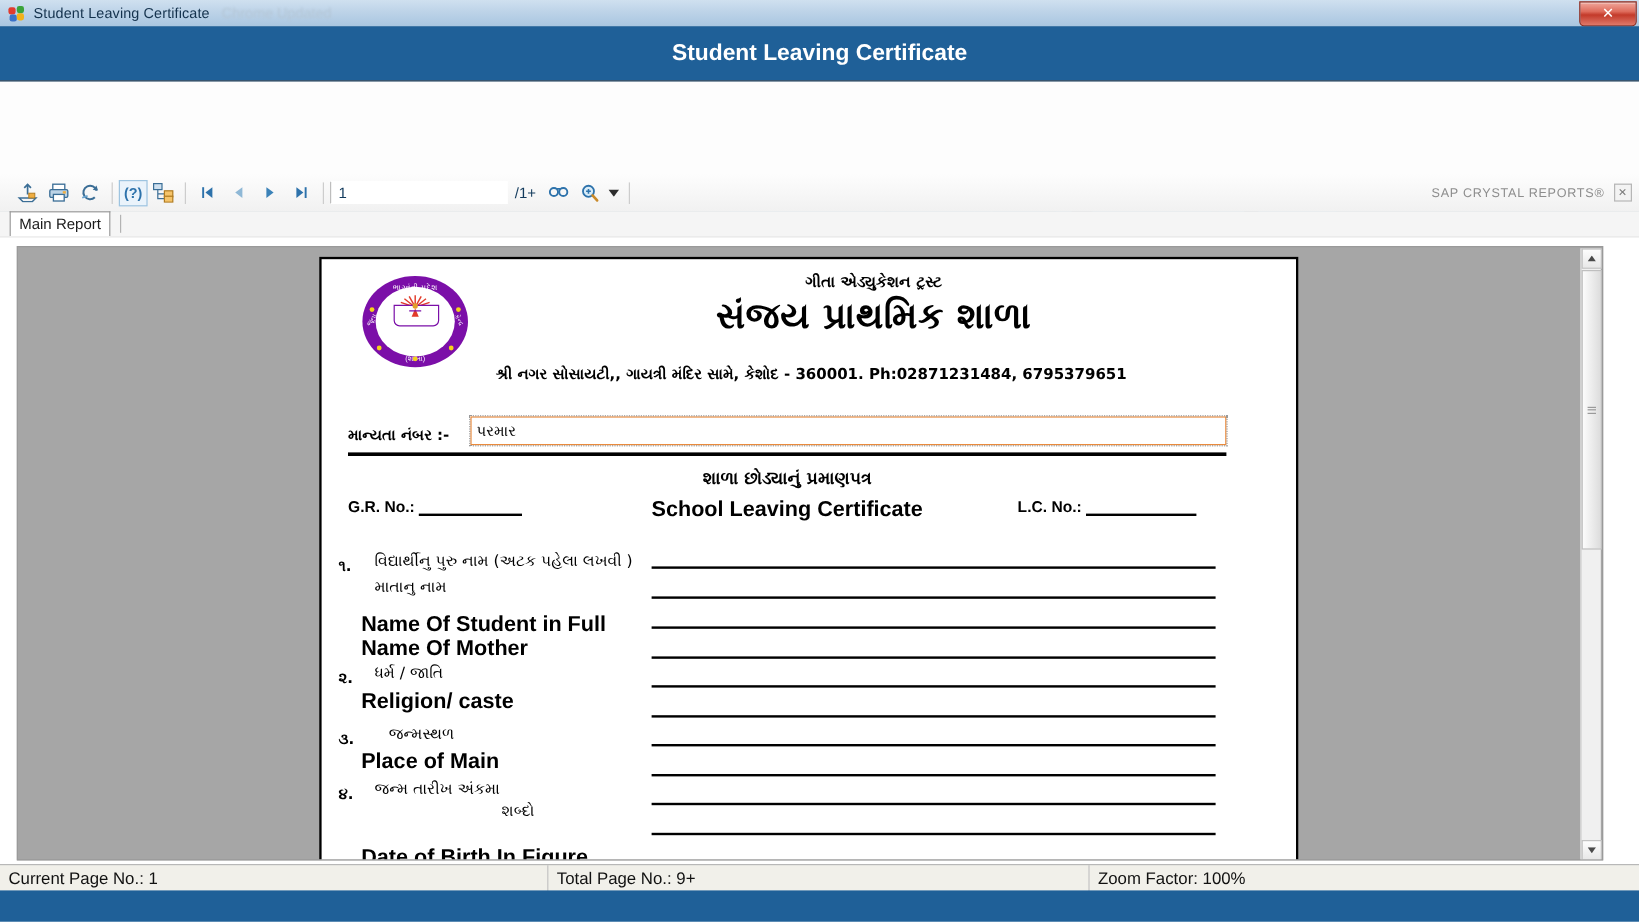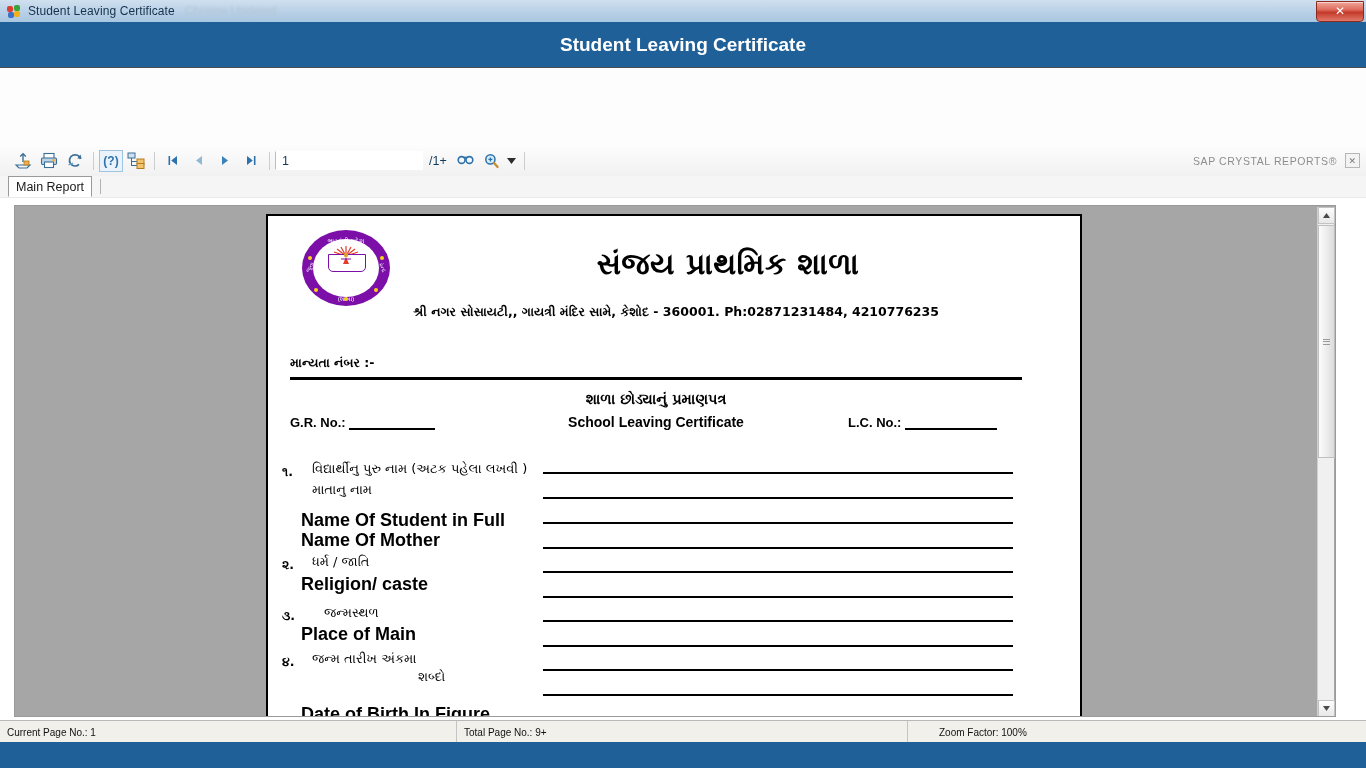--- a/index.html
+++ b/index.html
@@ -174,35 +174,35 @@
     position:absolute;left:124px;top:131px;width:630px;height:24px;
     background:#fff;border:1px solid #e98a3c;outline:1px dotted #999;outline-offset:0;
     box-sizing:border-box;font-size:12.5px;font-family:"DejaVu Sans",sans-serif;
     padding-left:4px;line-height:22px;color:#000;
   }
   .hr-thick{position:absolute;left:22px;top:161px;width:732px;height:3px;background:#000;}
 
   .slc-guj{position:absolute;left:22px;top:175px;width:732px;text-align:center;
     font-size:14.5px;font-weight:bold;font-family:"DejaVu Sans",sans-serif;}
   .slc-eng{position:absolute;left:22px;top:198px;width:732px;text-align:center;
-    font-size:14px;font-weight:bold;}
+    font-size:18px;font-weight:bold;}
   .gr{position:absolute;left:22px;top:199px;font-size:13px;font-weight:bold;}
   .lc{position:absolute;left:580px;top:199px;font-size:13px;font-weight:bold;}
   .ul{display:inline-block;border-bottom:2.5px solid #000;height:12px;vertical-align:bottom;}
 
   .num{position:absolute;font-size:12.5px;font-weight:bold;font-family:"DejaVu Sans",sans-serif;}
   .gtxt{position:absolute;font-size:13px;font-family:"DejaVu Sans",sans-serif;white-space:nowrap;padding-left:12px;}
   .etxt{position:absolute;font-size:18px;font-weight:bold;white-space:nowrap;}
   .fline{position:absolute;left:275px;width:470px;height:1.6px;background:#000;}
 
   
   .statusbar{
     position:absolute;left:0;top:720px;width:1366px;height:22px;
     background:#f1f0ea;border-top:1px solid #b8b8b8;border-bottom:1px solid #9d9d9d;
-    display:flex;align-items:center;font-size:10px;color:#111;justify-content:center;
+    display:flex;align-items:center;font-size:14px;color:#111;justify-content:center;
   }
   .sb-cell{height:22px;display:flex;align-items:center;padding-left:7px;box-sizing:border-box;}
   .sb-div{width:1px;height:22px;background:#c4c4c4;flex:none;}
   .bottombar{position:absolute;left:0;top:742px;width:1366px;height:26px;background:#1f6098;}
 </style>
 </head>
 <body>
 
 <div class="app">
 
@@ -417,24 +417,26 @@
               <path d="M6 5 L3 12 H9 Z" fill="#e23b2a"></path>
               <path d="M1 7 L11 7" stroke="#7b0fa8" stroke-width="1"></path>
             </svg>
             <span class="dot" style="left:6px;top:26px;"></span>
             <span class="dot" style="right:6px;top:26px;"></span>
             <span class="dot" style="left:12px;bottom:14px;"></span>
             <span class="dot" style="right:12px;bottom:14px;"></span>
             <span class="dot" style="left:42px;bottom:5px;"></span>
           </div>
 
+          <div class="trust">ગીતા એડ્યુકેશન ટ્રસ્ટ</div>
           <div class="school">સંજય પ્રાથમિક શાળા</div>
-          <div class="addr">શ્રી નગર સોસાયટી,, ગાયત્રી મંદિર સામે, કેશોદ - 360001. Ph:02871231484, 4210776235</div>
+          <div class="addr">શ્રી નગર સોસાયટી,, ગાયત્રી મંદિર સામે, કેશોદ - 360001. Ph:02871231484, 6795379651</div>
 
           <div class="recog-lbl">માન્યતા નંબર :-</div>
+          <div class="recog-input">પરમાર</div>
           <div class="hr-thick"></div>
 
           <div class="slc-guj">શાળા છોડ્યાનું પ્રમાણપત્ર</div>
           <div class="slc-eng">School Leaving Certificate</div>
 
           <div class="gr">
             <span>G.R. No.:</span>
             <span class="ul" style="width:86px;"></span>
           </div>
           <div class="lc">
@@ -496,17 +498,17 @@
       </div>
 
     </div>
   </div>
 
   <div class="statusbar">
     <div class="sb-cell" style="width:456px;">Current Page No.: 1</div>
     <div class="sb-div"></div>
     <div class="sb-cell" style="width:450px;">Total Page No.: 9+</div>
     <div class="sb-div"></div>
-    <div class="sb-cell" style="flex:1;margin-left:24px;">Zoom Factor: 100%</div>
+    <div class="sb-cell" style="flex:1;">Zoom Factor: 100%</div>
   </div>
 
   <div class="bottombar"></div>
 </div>
 
 </body></html>

